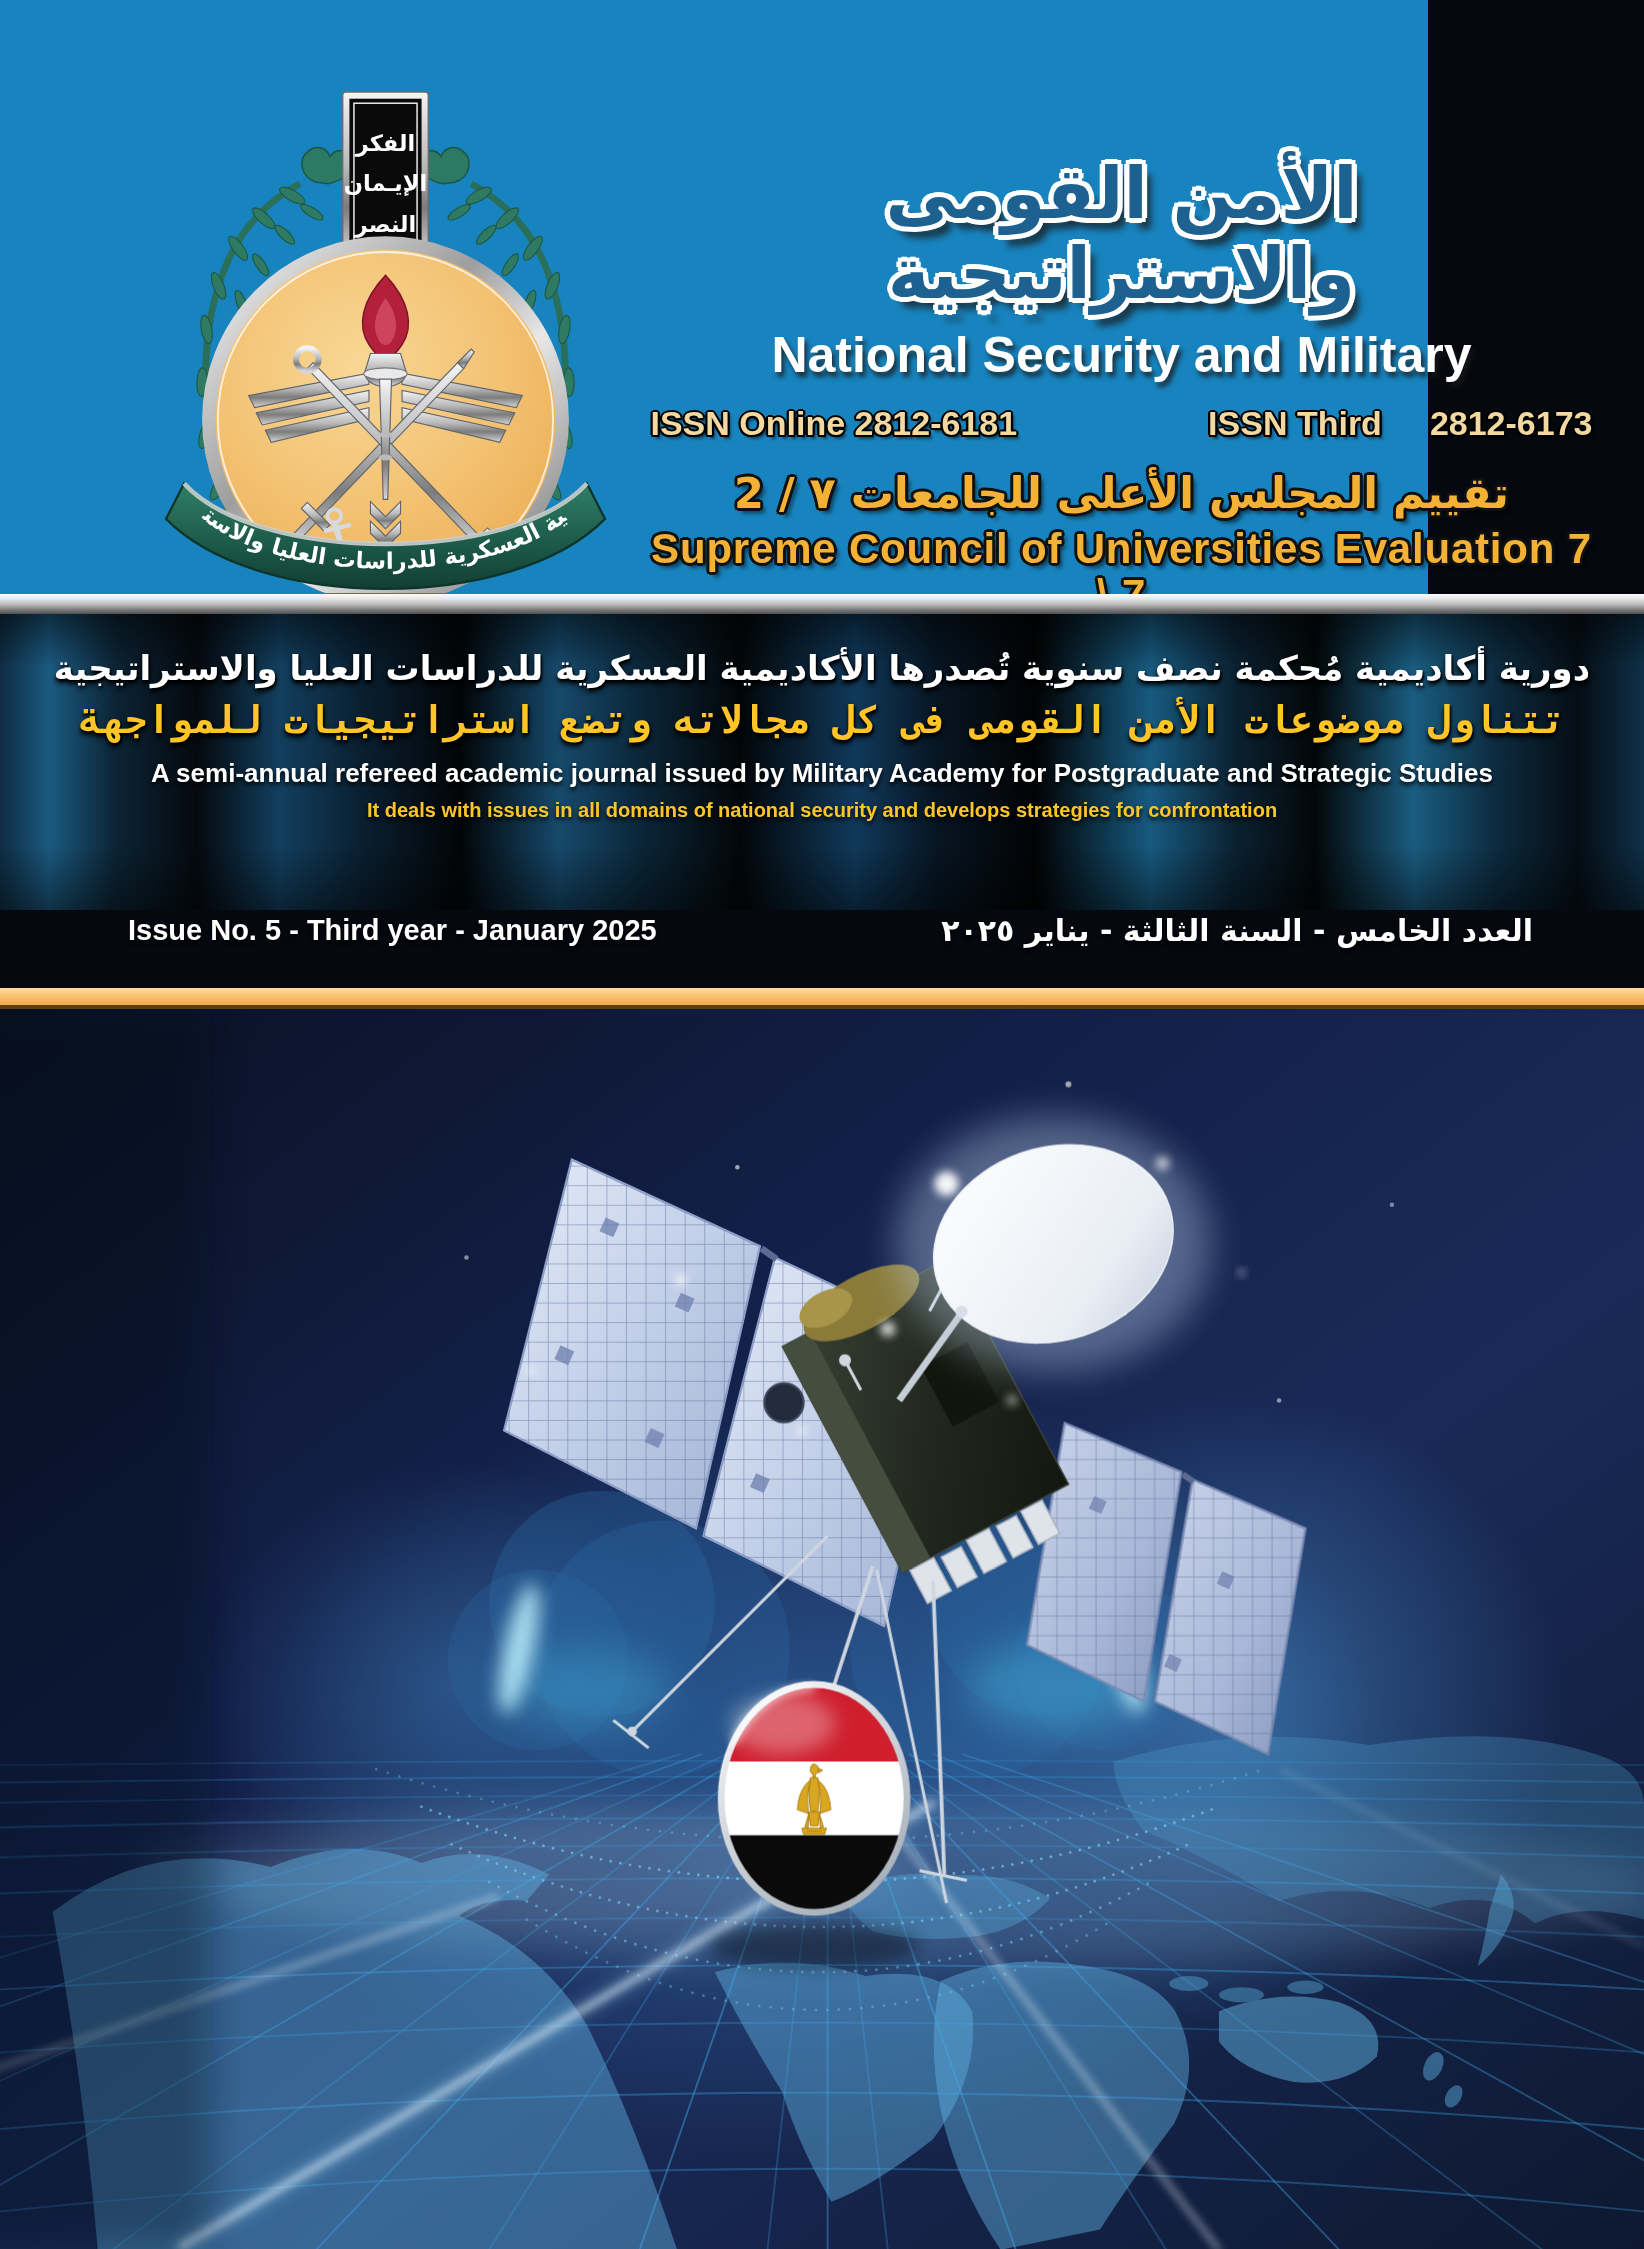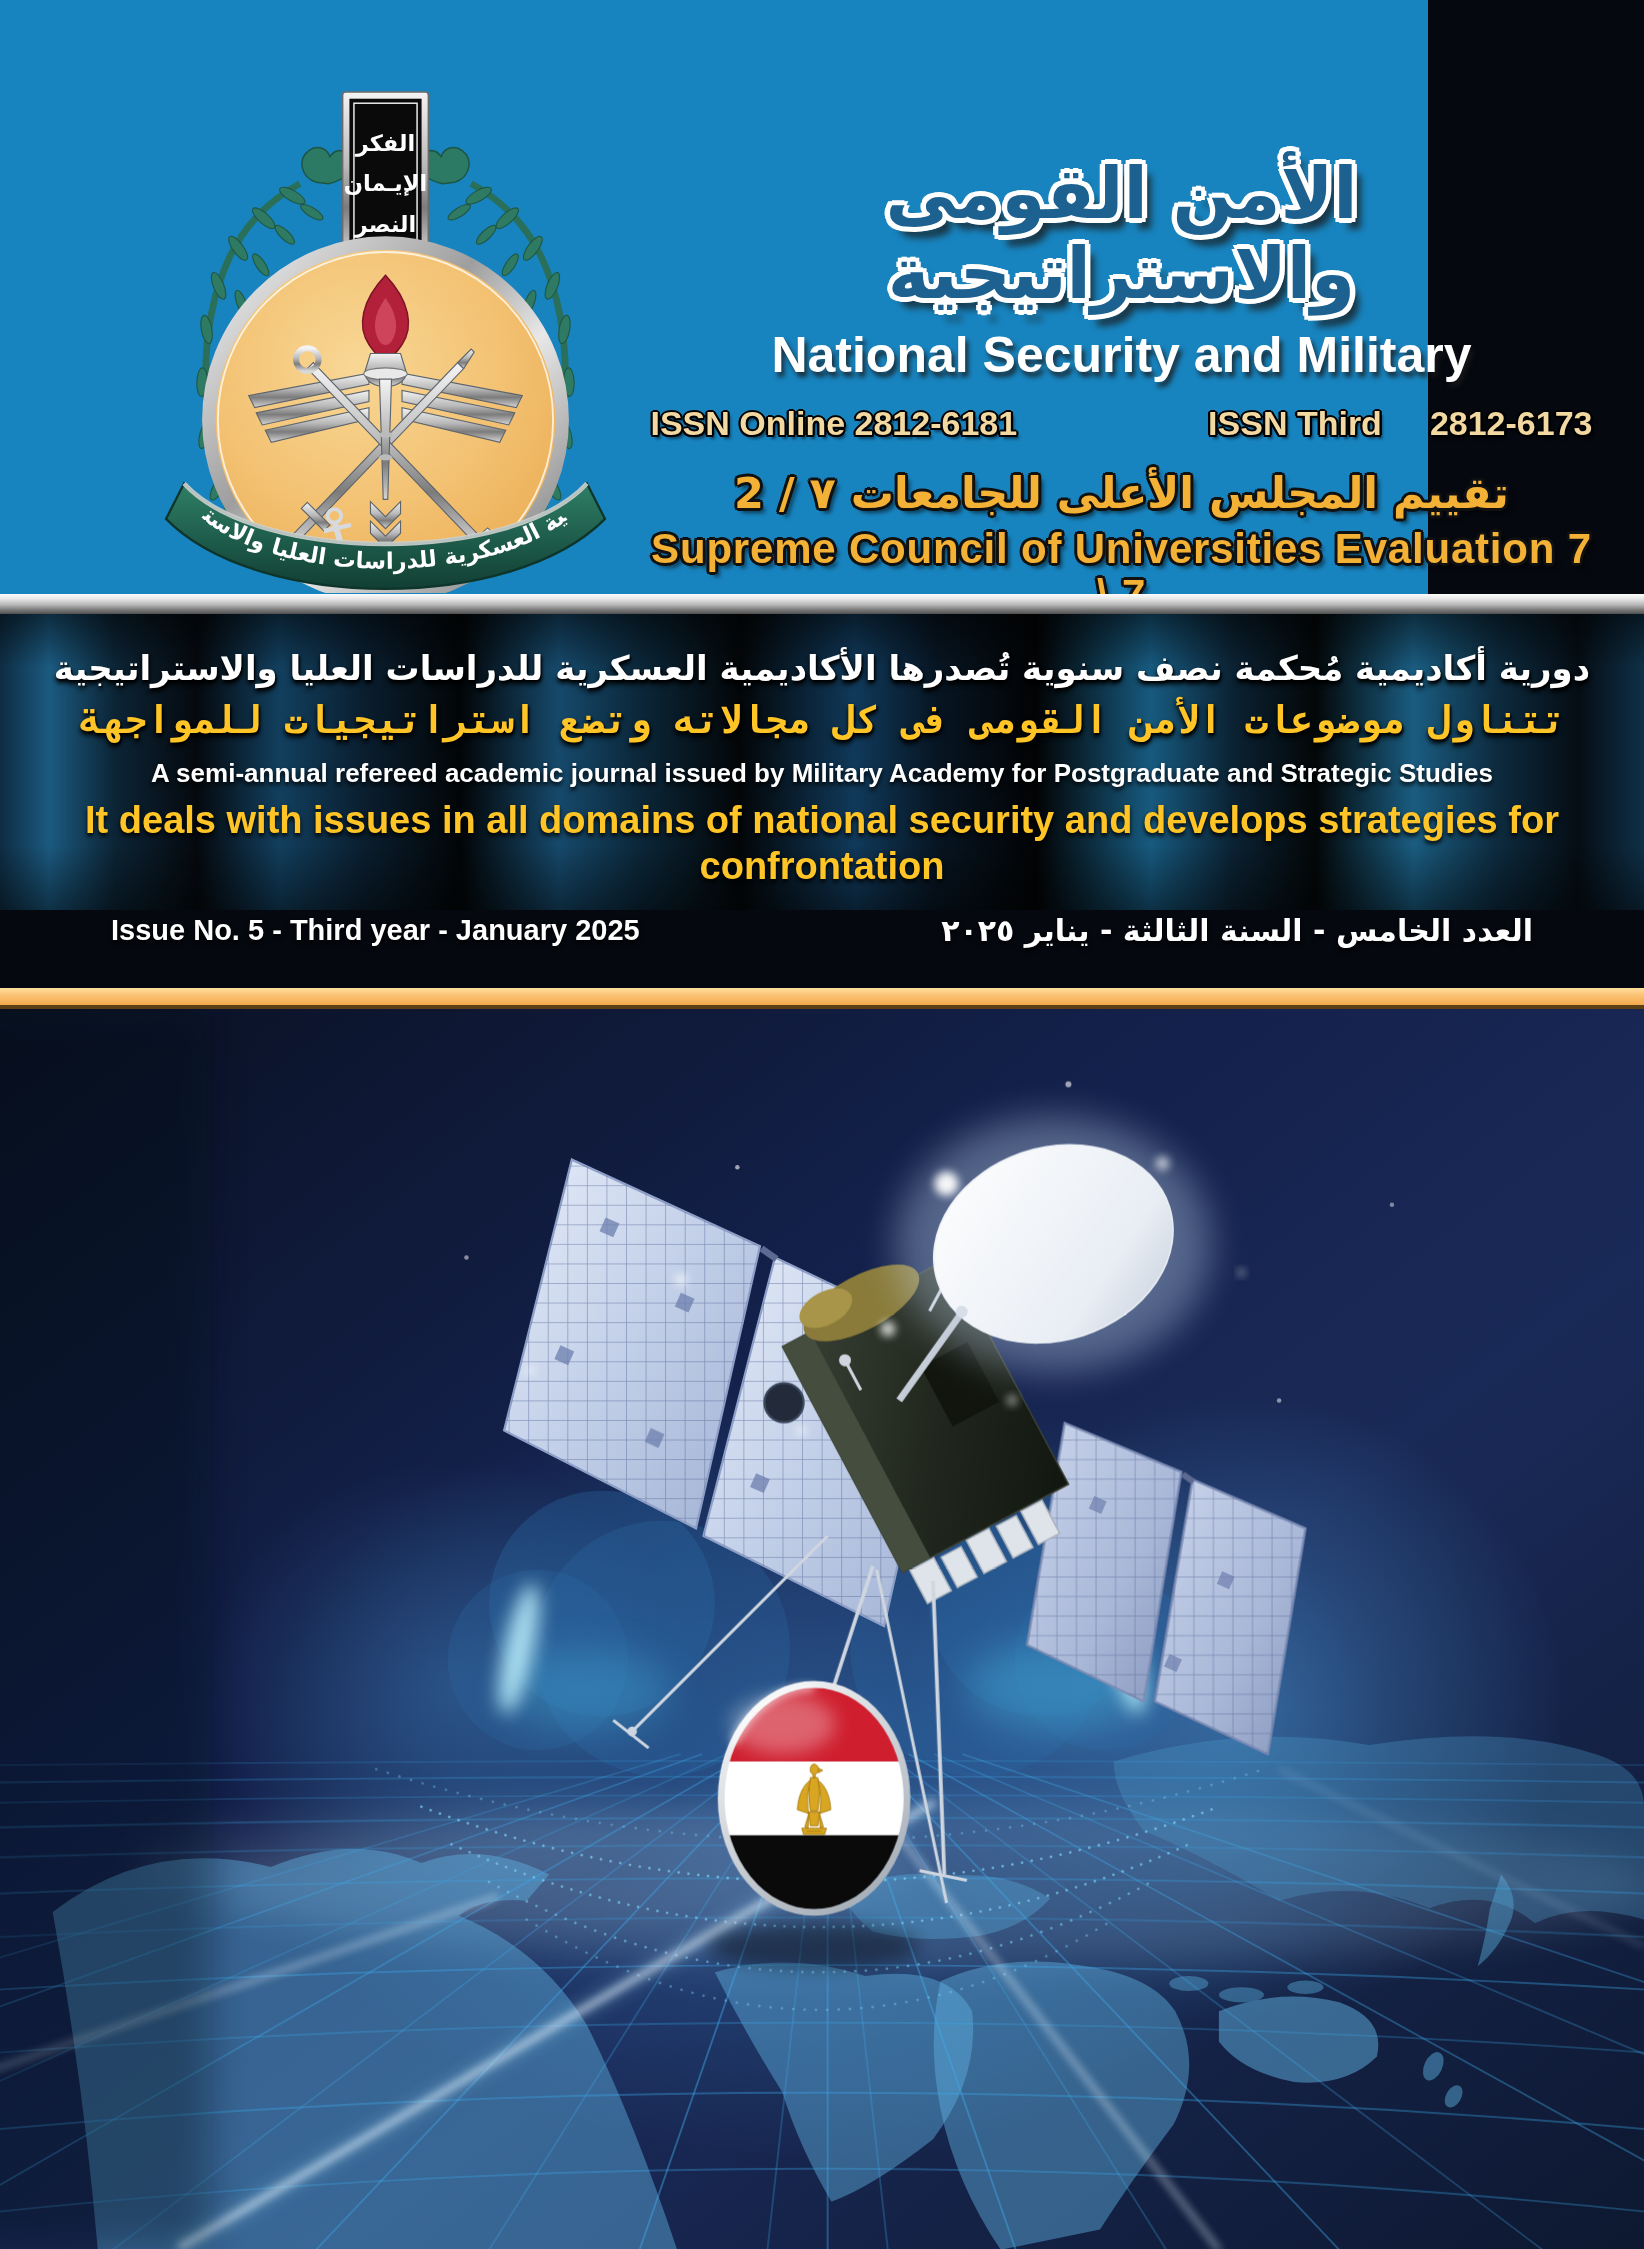--- a/index.html
+++ b/index.html
@@ -30,22 +30,22 @@
   
   .band{position:absolute;left:0;top:614px;width:1644px;height:296px;text-align:center;box-sizing:border-box;padding-top:33px;
     background:
       linear-gradient(180deg, rgba(0,0,0,.5) 0%, rgba(0,0,0,0) 18%, rgba(0,0,0,0) 78%, rgba(0,0,0,.45) 100%),
       linear-gradient(90deg,#0e2c42 0%,#1b5a80 3%,#0c2435 7%,#05090e 12%,#123f5e 17%,#0a1f30 22%,#020507 28%,#16496b 34%,#0b2638 39%,#030608 45%,#10395a 52%,#071522 57%,#020304 63%,#175a7f 70%,#0b2233 75%,#030708 80%,#1a5c80 86%,#0d2b3f 91%,#050d14 96%,#0f3048 100%);}
   .b-ar1{font-family:"DejaVu Sans",sans-serif;font-weight:bold;font-size:34px;line-height:1.25;color:#fff;direction:rtl;
     text-shadow:0 3.8px 5.3px rgba(0,0,0,.95),1.5px 1.5px 2.3px rgba(0,0,0,.9);}
   .b-ar2{margin-top:9px;font-family:Liberation Mono, monospace;font-weight:bold;font-size:38px;line-height:1.25;color:#ffc527;direction:rtl;
     text-shadow:0 3.8px 5.3px rgba(0,0,0,.95),1.5px 1.5px 2.3px rgba(0,0,0,.9);}
   .b-en1{margin-top:12px;font-weight:bold;font-size:26px;line-height:1.2;color:#fff;text-shadow:0 3px 4.5px rgba(0,0,0,.95);}
-  .b-en2{margin-top:9px;font-weight:bold;font-size:38px;line-height:1.2;color:#ffc527;text-shadow:0 3px 4.5px rgba(0,0,0,.95);}
-  .issue-row{position:absolute;top:299px;left:111px;right:111px;display:flex;justify-content:space-between;align-items:center;
+  .b-en2{margin-top:9px;font-weight:bold;font-size:20px;line-height:1.2;color:#ffc527;text-shadow:0 3px 4.5px rgba(0,0,0,.95);}
+  .issue-row{position:absolute;top:299px;left:128px;right:111px;display:flex;justify-content:space-between;align-items:center;
     font-weight:bold;font-size:29px;color:#fff;text-shadow:0 3px 4.5px rgba(0,0,0,.9);}
   .issue-ar{font-family:"DejaVu Sans",sans-serif;direction:rtl;font-size:30px;}
 
   
   .hero{position:absolute;left:0;top:1009px;width:1644px;height:1241px;background:#101b36;}
   .scene{position:absolute;left:0;top:0;}
   .emblem text,.scene text{user-select:none;}
 </style>
 </head>
 <body>

